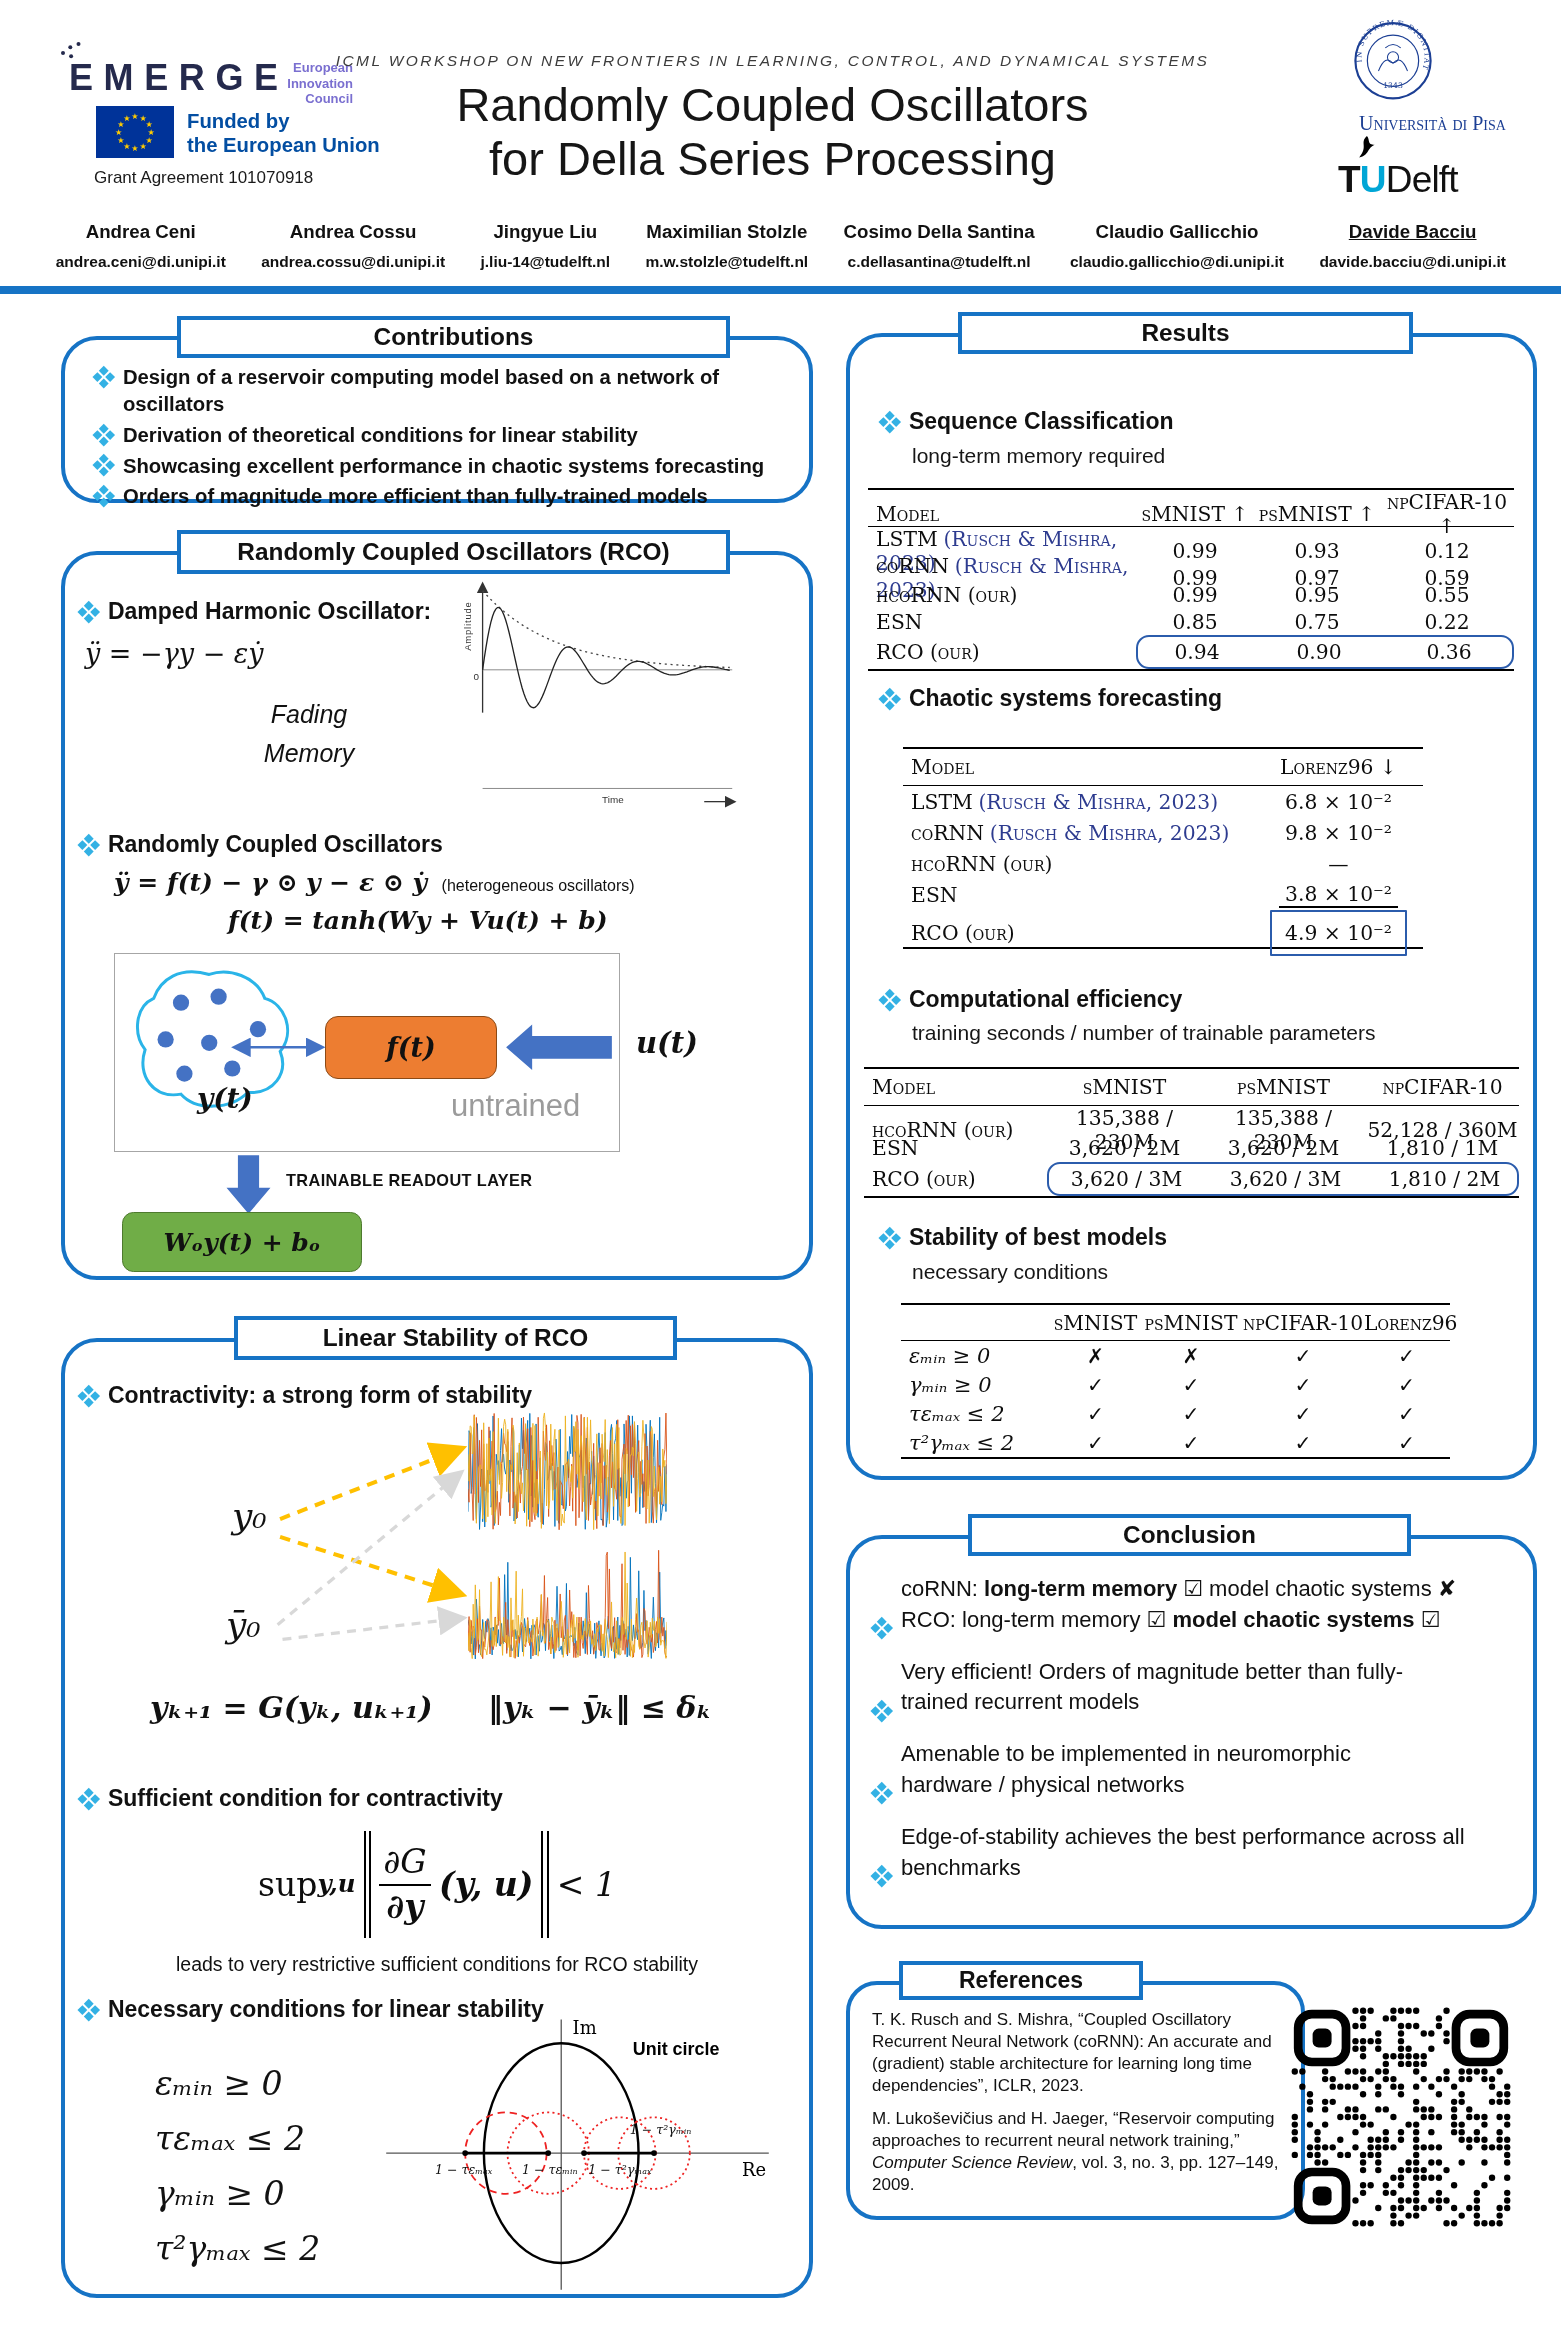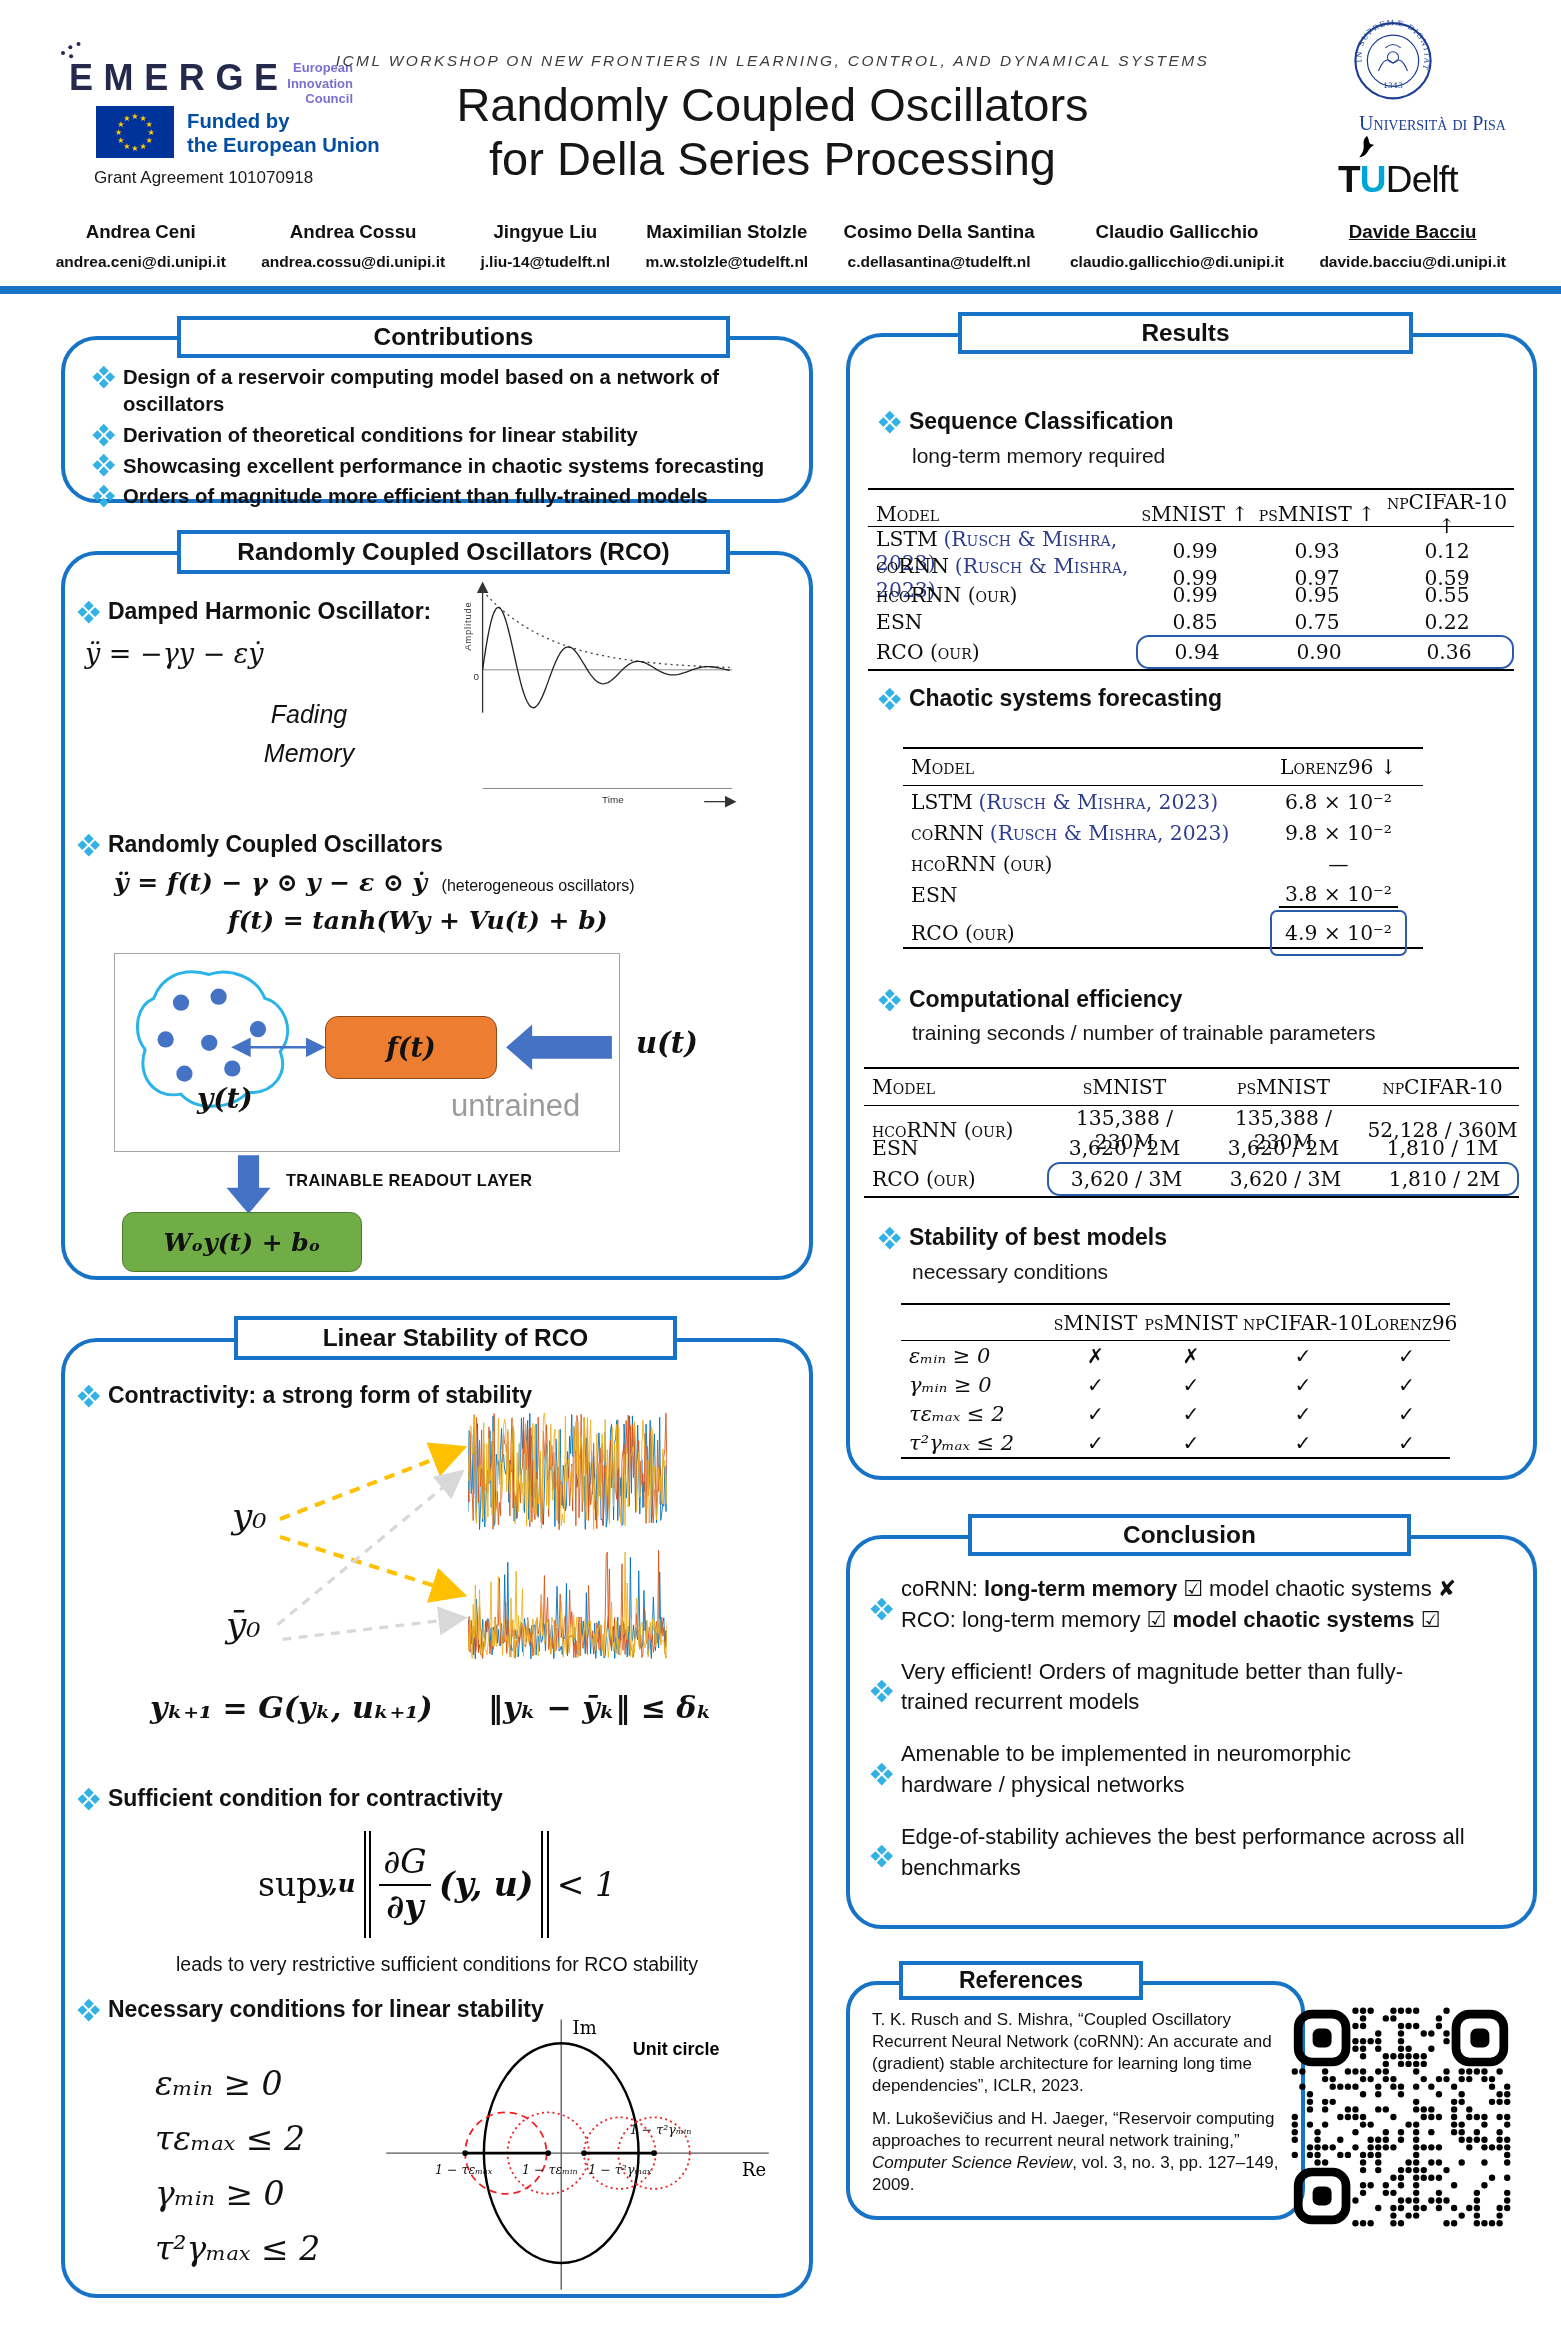--- a/index.html
+++ b/index.html
@@ -24,27 +24,27 @@
        border-top:2.4px solid #000;border-bottom:2.4px solid #000;color:#0d0d0d}
   .hrow{display:grid;align-items:center;border-bottom:1.6px solid #000;font-size:20.3px;height:37px}
   .trow{display:grid;align-items:center;font-size:20.3px;height:27px}
   .sc{font-variant:small-caps}
   .cite{color:var(--citeblue,#2d3b8f)}
   .cite:not(:empty){margin-left:5.7px}
   .mcell{padding-left:8.1px;text-align:left}
   .vals{display:grid;height:100%;align-items:center}
   .vals span{text-align:center}
   .hlvals{border:2.8px solid var(--hlblue,#2b5cac);border-radius:13px}
-  .boxv{display:inline-block;border:2.8px solid var(--hlblue,#2b5cac);border-radius:7px;padding:9px 13px}
+  .boxv{display:inline-block;border:2.8px solid var(--hlblue,#2b5cac);border-radius:1px;padding:9px 13px}
   .und{display:inline-block;border-bottom:2px solid #000;padding:0 6.5px}
   .chk{font-family:"DejaVu Sans",sans-serif;font-size:20.3px}
   
   .b-row{display:flex;gap:11.4px;align-items:flex-start;font-weight:700;font-size:20.3px;line-height:1.32}
   .b-row .dmd{margin-top:4.9px}
-  .c-row{display:flex;gap:11.4px;align-items:center;font-size:22px;line-height:1.4;font-weight:400}
+  .c-row{display:flex;gap:11.4px;align-items:flex-end;font-size:22px;line-height:1.4;font-weight:400}
   .c-row .dmd{margin-top:7.3px}
   
   .eic{color:var(--eicpurple,#7a6fd0);font-weight:600;font-size:13px;line-height:15.5px;text-align:right}
   .authors{position:absolute;left:20.3px;top:221px;width:1521px;display:flex;justify-content:space-evenly}
   .author{text-align:center}
   .author .nm{font-weight:700;font-size:18.7px}
   .author .em{font-weight:700;font-size:15.5px;margin-top:9.8px}
   .u{text-decoration:underline}
   
   .supwrap{position:absolute;display:flex;align-items:center;justify-content:center;gap:8.1px;

